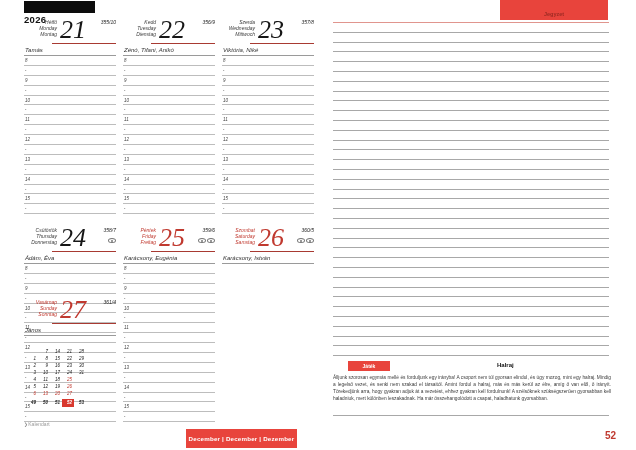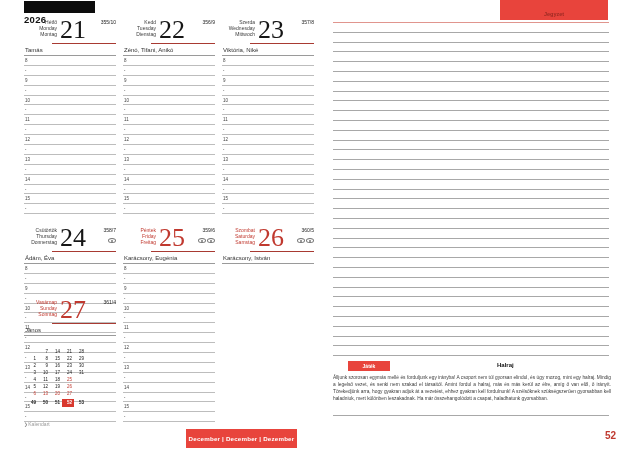--- a/index.html
+++ b/index.html
@@ -2,21 +2,21 @@
 <html><head>
 <meta charset="utf-8">
 <style>
   html,body{margin:0;padding:0;background:#ffffff;}
   .sheet{position:relative;width:636px;height:450px;background:#ffffff;overflow:hidden;
          font-family:"Liberation Sans",sans-serif;color:#333;}
   
   .black-tab{position:absolute;left:24px;top:1px;width:71px;height:12px;background:#0c0c0c;}
   .year{position:absolute;left:24px;top:14px;font-size:9.5px;font-weight:bold;color:#111;letter-spacing:.3px;}
   
-  .card{position:absolute;width:92px;}
+  .card{position:absolute;width:92px;font-style:italic;}
   .hdr{display:flex;height:27px;}
   .names{flex:1;text-align:right;font-size:5px;line-height:5.9px;padding-top:4px;color:#3c3c3c;padding-right:3px;}
   .card.red .names{color:#c0392f;}
   .num{width:26px;font-family:"Liberation Serif",serif;font-size:26px;line-height:28px;color:#161616;text-align:left;}
   .card.red .num{color:#c0392f;}
   .side{width:30px;display:flex;flex-direction:column;align-items:flex-end;padding-top:3px;}
   .doy{font-size:5px;color:#222;}
   .icons{display:flex;gap:1px;margin-top:5px;}
   .oval{width:8px;height:5px;border:1px solid #777;border-radius:50%;box-sizing:border-box;
         display:flex;align-items:center;justify-content:center;}

